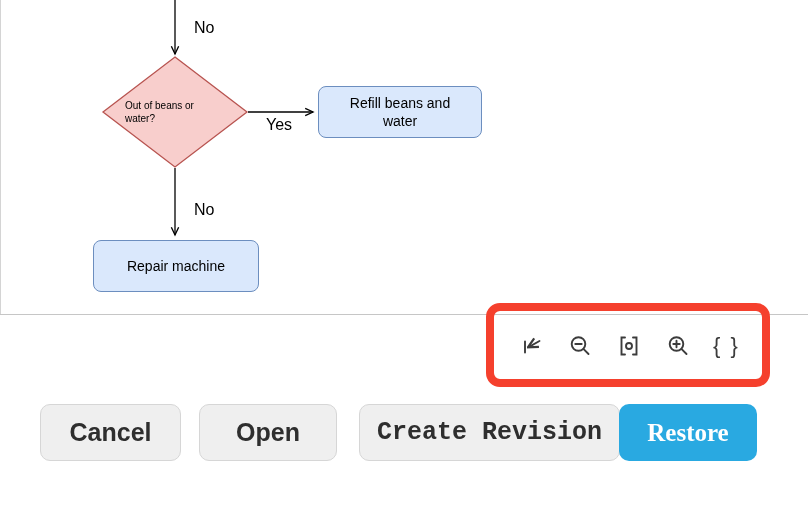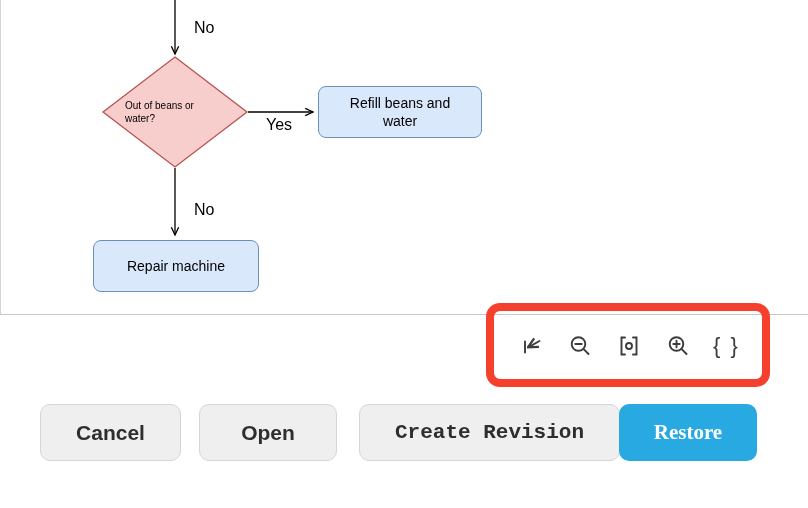--- a/index.html
+++ b/index.html
@@ -69,21 +69,21 @@
     width: 284px; height: 84px; box-sizing: border-box;
     border: 8px solid var(--c-highlight, #f5402d);
     border-radius: 14px;
     pointer-events: none;
   }
 
   
   .action-btn {
     position: absolute; top: 404px; height: 57px;
     border-radius: 10px;
-    font-size: 21px; font-weight: 700;
+    font-size: 25px; font-weight: 700;
     font-family: "Liberation Sans", sans-serif;
     cursor: pointer;
     display: flex; align-items: center; justify-content: center;
     box-sizing: border-box;
   }
   .btn-gray { background: #efefef; border: 1px solid #d6d6d6; color: #2e2e2e; }
   .btn-blue { background: var(--c-restore_bg, #29a9e1); border: none; color: #ffffff; }
   .btn-cancel { left: 40px;  width: 141px; }
   .btn-open   { left: 199px; width: 138px; }
   .btn-create { left: 359px; width: 261px; font-family: Liberation Mono, monospace; }

